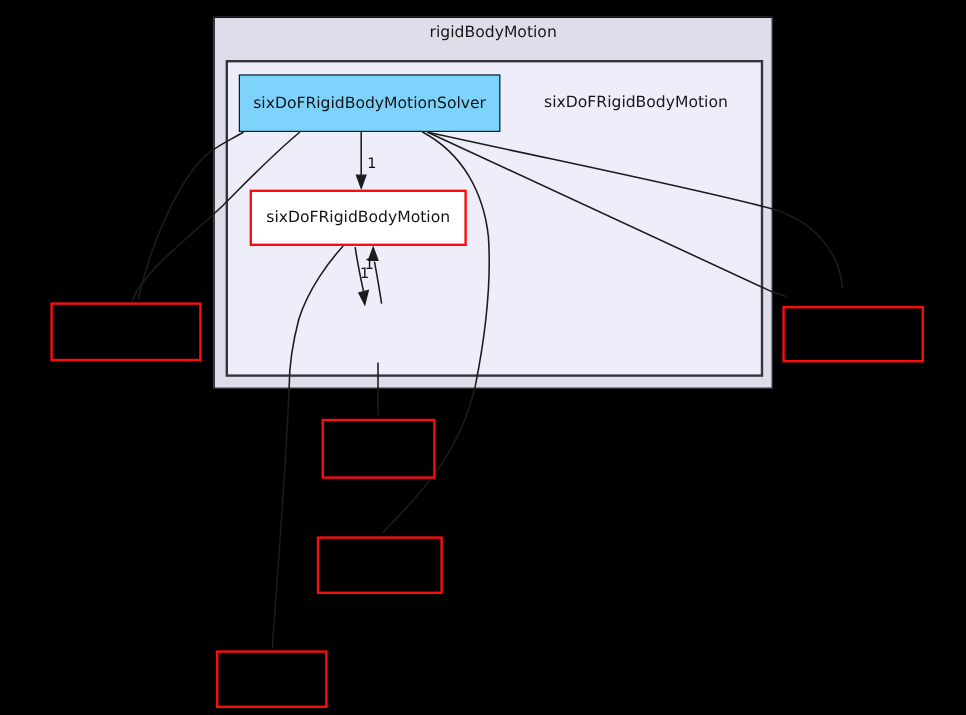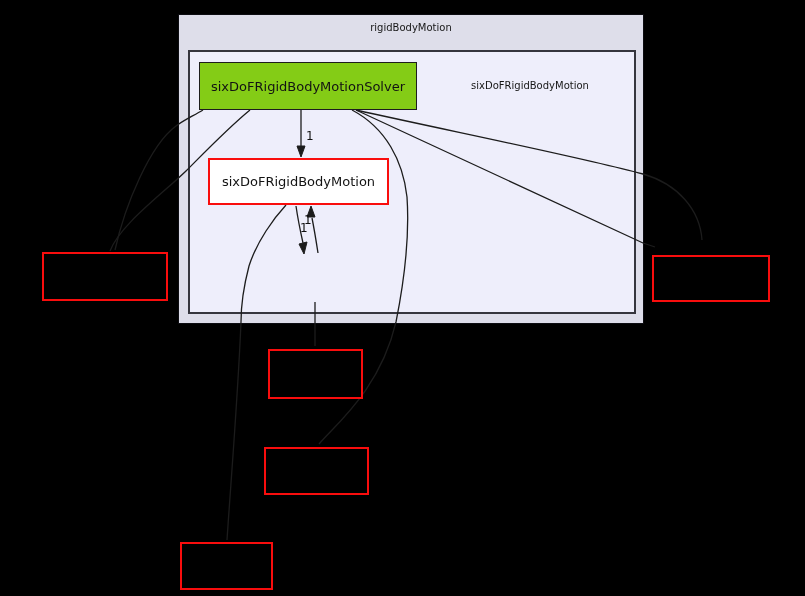--- a/index.html
+++ b/index.html
@@ -6,33 +6,33 @@
   body{width:805px;height:596px;position:relative;overflow:hidden;
        font-family:"DejaVu Sans","Liberation Sans",sans-serif;}
   .stage{position:absolute;left:0;top:0;width:805px;height:596px;}
 
   .cluster{position:absolute;box-sizing:border-box;}
   .cluster.outer{left:178px;top:14px;width:466px;height:310px;
                  background:#dedeea;border:1px solid #0d0d12;z-index:1;}
   .cluster.inner{left:188px;top:50px;width:448px;height:264px;
                  background:#eeeefb;border:2px solid #35353d;z-index:1;}
 
-  .cluster-label{position:absolute;z-index:2;font-size:10px;color:#161616;
+  .cluster-label{position:absolute;z-index:2;font-size:13px;color:#161616;
                  text-align:center;line-height:16px;}
   .outer-label{left:178px;top:20px;width:466px;}
   .inner-label{left:430px;top:78px;width:200px;}
 
   svg.edges{position:absolute;left:0;top:0;z-index:3;pointer-events:none;}
   svg.edges path{stroke:#1c1c1c;stroke-width:1.3;fill:none;}
   svg.edges polygon{fill:#1c1c1c;stroke:#1c1c1c;}
 
   .node{position:absolute;box-sizing:border-box;z-index:4;
         display:flex;align-items:center;justify-content:center;
         font-size:13px;color:#131313;text-align:center;}
-  .node.plain{background:#84cc16;border:1.4px solid #1d1d1d;}
+  .node.plain{background:#7dd3fc;border:1.4px solid #1d1d1d;}
   .node.redbox{background:#fff;border:2px solid #f90d0d;}
   .node.extbox{background:#000;border:2px solid #f90d0d;color:#000;}
 
   .elabel{position:absolute;z-index:5;font-size:12px;color:#101010;line-height:12px;}
 </style>
 </head>
 <body>
 
 <div class="stage">
 

